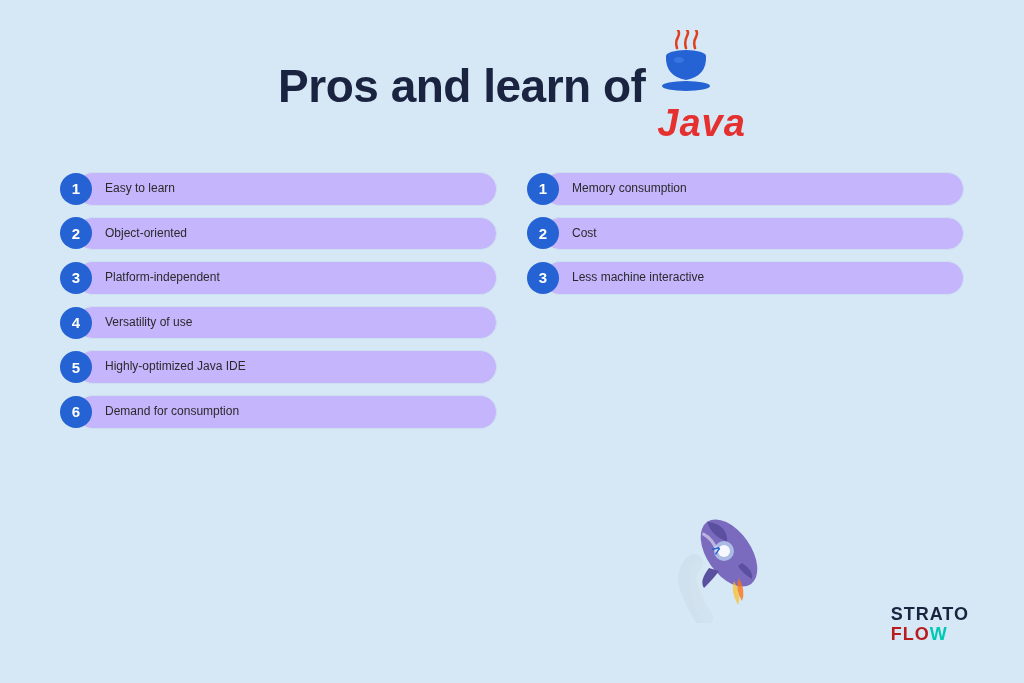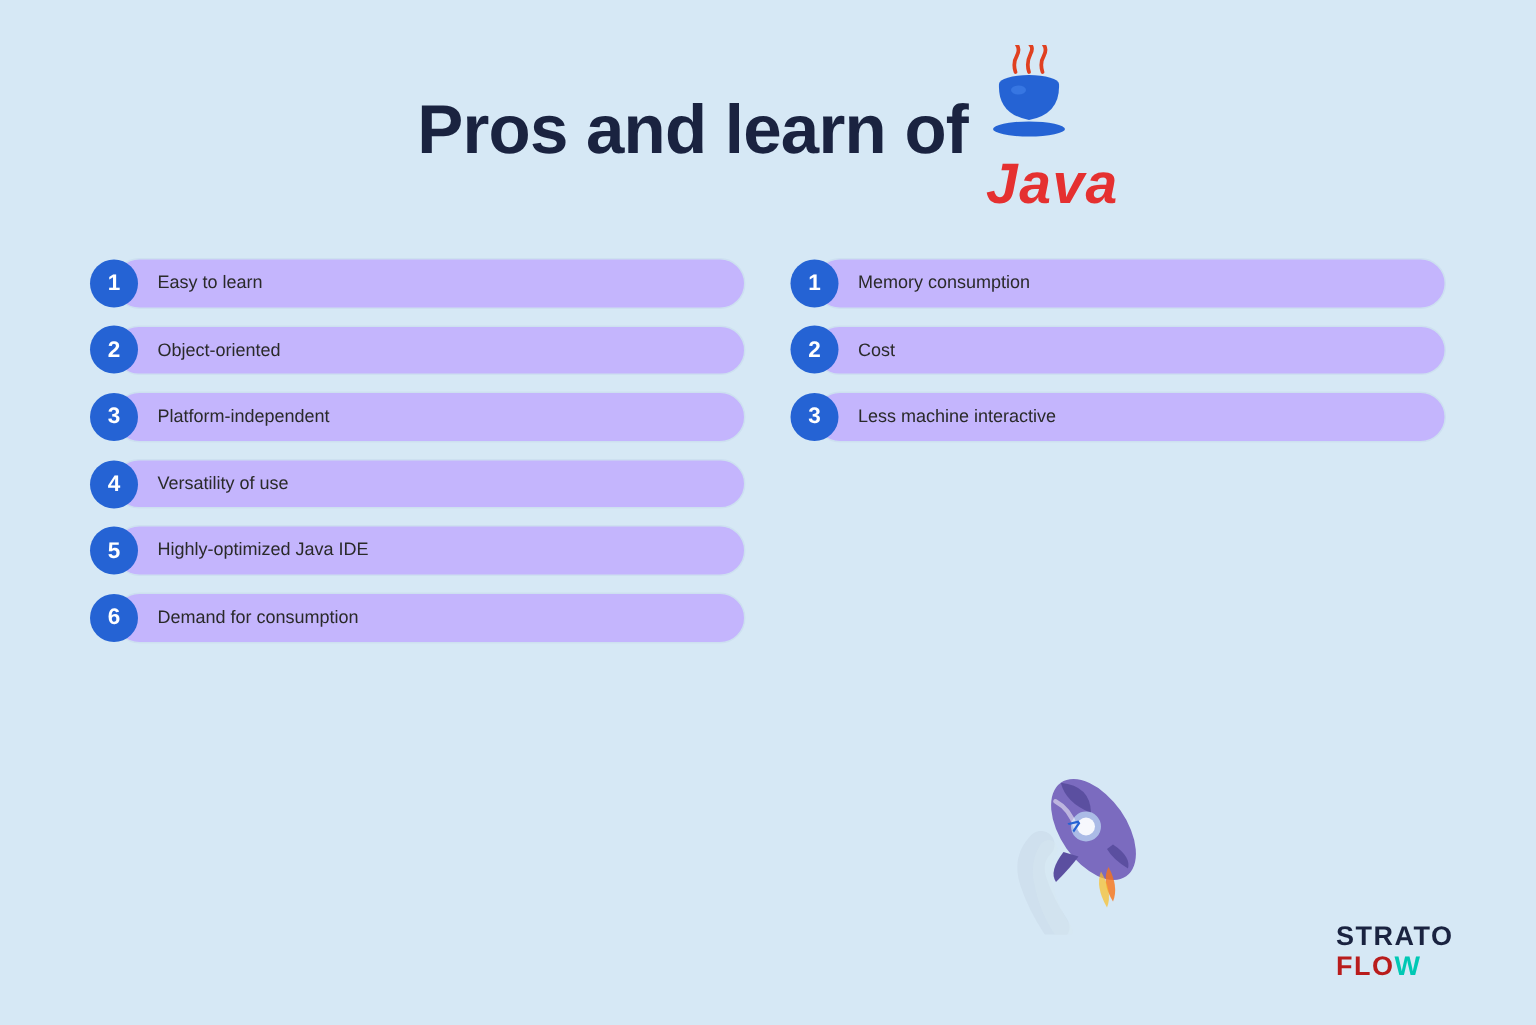--- a/index.html
+++ b/index.html
@@ -115,21 +115,21 @@
     }
 
     .rocket-svg {
       width: 170px;
       height: 160px;
     }
 
     
     .stratoflow {
       position: absolute;
-      bottom: 28px;
+      bottom: 38px;
       right: 55px;
       font-size: 18px;
       font-weight: 800;
       color: #1a2340;
       line-height: 1.15;
       letter-spacing: 1px;
     }
 
     .stratoflow span {
       color: #b91c1c;

